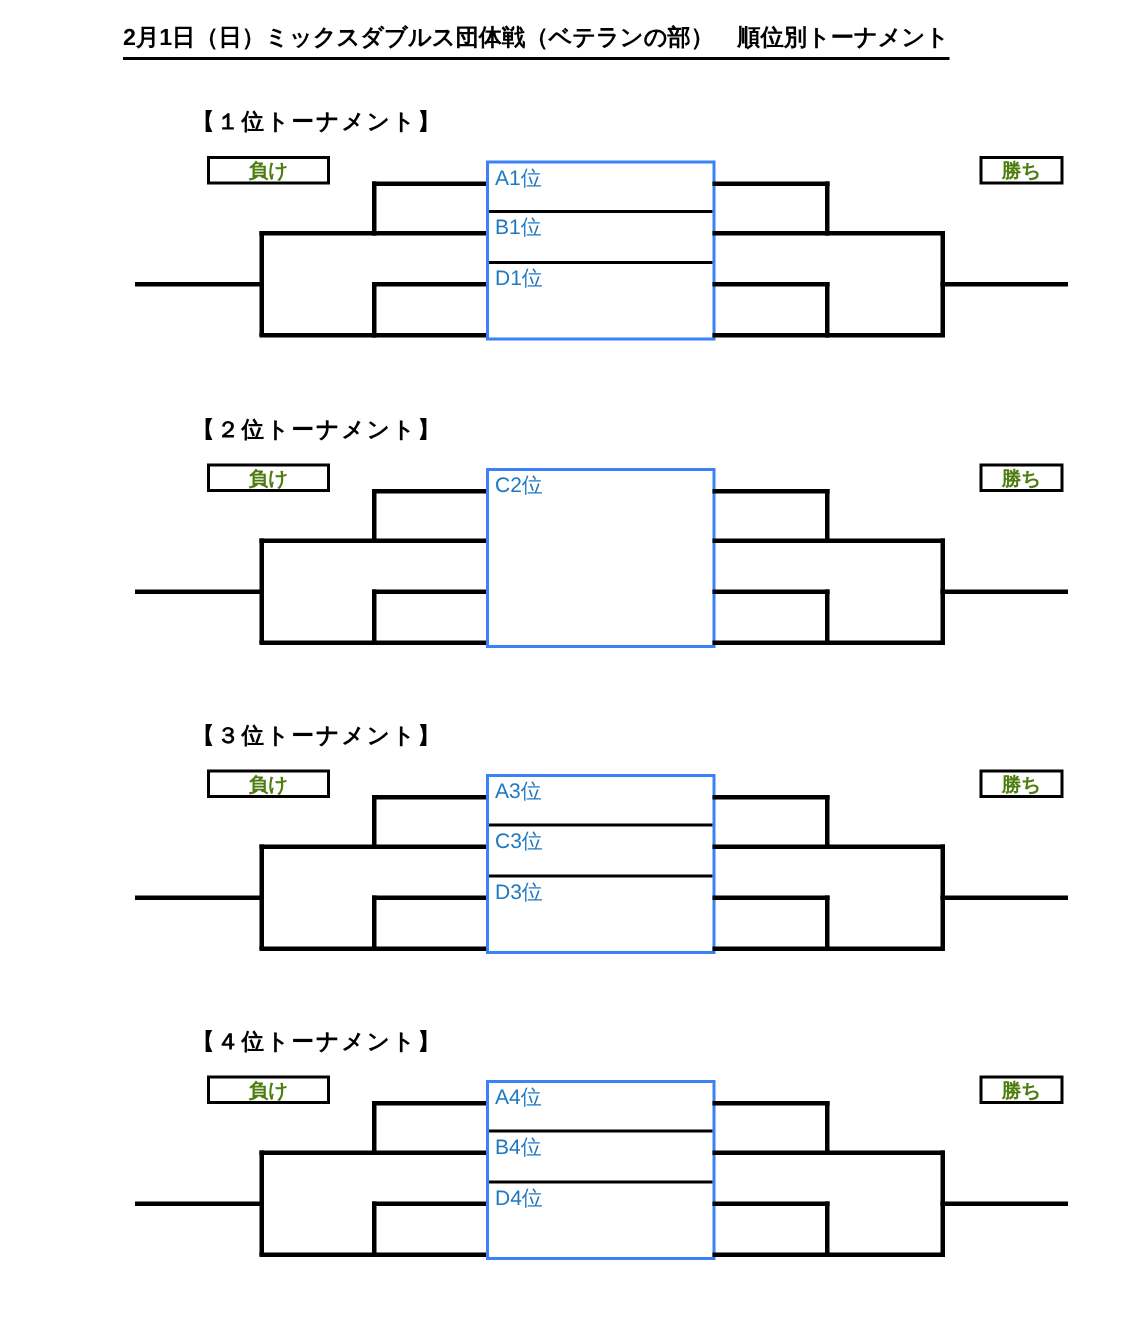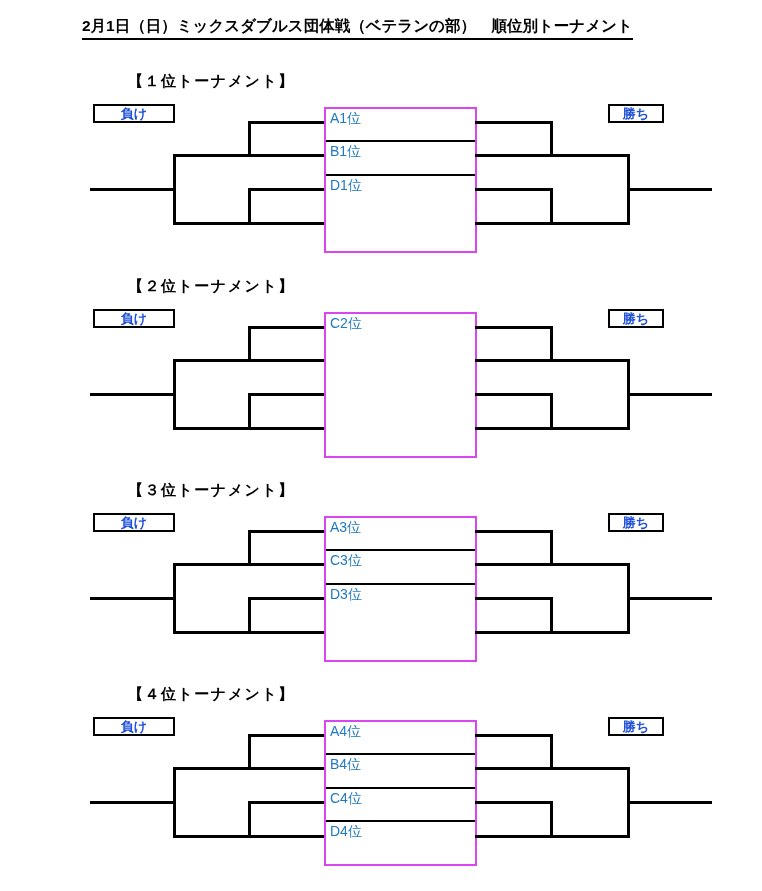--- a/index.html
+++ b/index.html
@@ -60,35 +60,36 @@
   .tag-box {
     position: absolute;
     box-sizing: border-box;
     border: 2px solid #000000;
     background: #ffffff;
     height: 19px;
     line-height: 15px;
     text-align: center;
     font-size: 13px;
     font-weight: bold;
-    color: #1d4ed8;
-    white-space: nowrap;
+    color: #4d7c0f;
+    white-space: nowrap;
+    margin-left: 45px;
   }
   .tag-lose { left: 93px; top: 0px; width: 82px; }
   .tag-win  { left: 608px; top: 0px; width: 56px; }
 
   
   .center-box {
     position: absolute;
     left: 324px;
     top: 3px;
     width: 153px;
-    height: 146px;
+    height: 120px;
     box-sizing: border-box;
-    border: 2px solid #d946ef;
+    border: 2px solid #3b82f6;
     background: #ffffff;
   }
   .seed-row {
     position: relative;
     box-sizing: border-box;
     height: 33.25px;
     border-bottom: 2px solid #000000;
   }
   .seed-row:last-child { border-bottom: none; }
   .seed-label {
@@ -264,23 +265,20 @@
     <div class="hline" style="left:248px; top:118px; width:78px;"></div>
 
     <div class="center-box">
       <div class="seed-row">
         <span class="seed-label">A4位</span>
       </div>
       <div class="seed-row">
         <span class="seed-label">B4位</span>
       </div>
       <div class="seed-row">
-        <span class="seed-label">C4位</span>
-      </div>
-      <div class="seed-row">
         <span class="seed-label">D4位</span>
       </div>
     </div>
 
     <div class="hline" style="left:475px; top:17px; width:78px;"></div>
     <div class="hline" style="left:475px; top:50px; width:78px;"></div>
     <div class="vline" style="left:550px; top:17px; height:35px;"></div>
     <div class="hline" style="left:475px; top:84px; width:78px;"></div>
     <div class="hline" style="left:475px; top:118px; width:78px;"></div>
     <div class="vline" style="left:550px; top:84px; height:35px;"></div>

